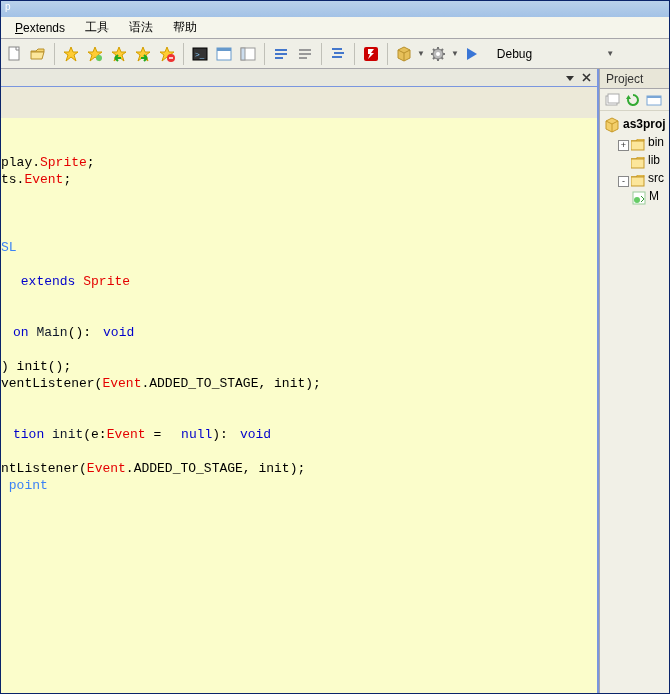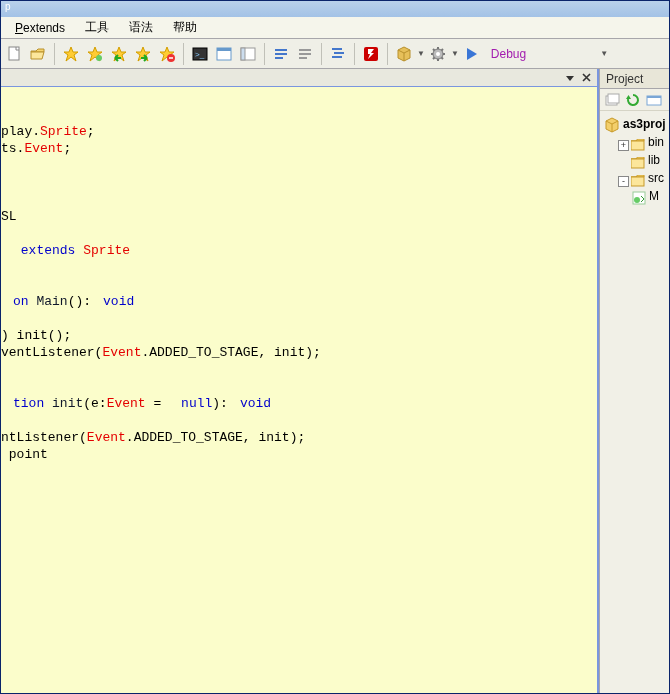--- a/index.html
+++ b/index.html
@@ -48,31 +48,32 @@
   margin: 0 3px;
 }
 .toolbar .tbtn {
   width: 22px;
   height: 22px;
   display: flex;
   align-items: center;
   justify-content: center;
   cursor: default;
 }
-.debug-lbl { margin-left: 6px; color: #a21caf; }
+.debug-lbl { margin-left: 12px; color: #000000; }
 .debug-dd { width: 70px; display:inline-block;}
 .content {
   display: flex;
   height: calc(100% - 68px);
 }
 .editor-col {
   width: 598px;
   border-right: 2px solid #7a96df;
   display: flex;
   flex-direction: column;
+  gap: 31px;
 }
 .editor-tabs {
   background: #e8e8de;
   height: 18px;
   border-bottom: 1px solid #7a96df;
   display: flex;
   justify-content: flex-end;
   align-items: center;
   padding-right: 6px;
   gap: 6px;
@@ -85,21 +86,21 @@
   font-size: 13px;
   line-height: 17px;
   color: #000;
   padding: 2px 0 0 0;
   white-space: pre;
   overflow: hidden;
 }
 .editor-body .ln { height: 17px; }
 .kw-blue { color: #0000cc; margin-left: 12px; }
 .kw-red { color: #e40000; }
-.kw-green { color: #000000; text-align: center; }
+.kw-green { color: #3b82f6; text-align: center; }
 .kw-teal { color: #0f172a; }
 
 .panel-col {
   width: 70px;
   flex-shrink: 0;
   background: #f1f0e7;
   border-left: 1px solid #a7a6aa;
   display: flex;
   flex-direction: column;
 }

